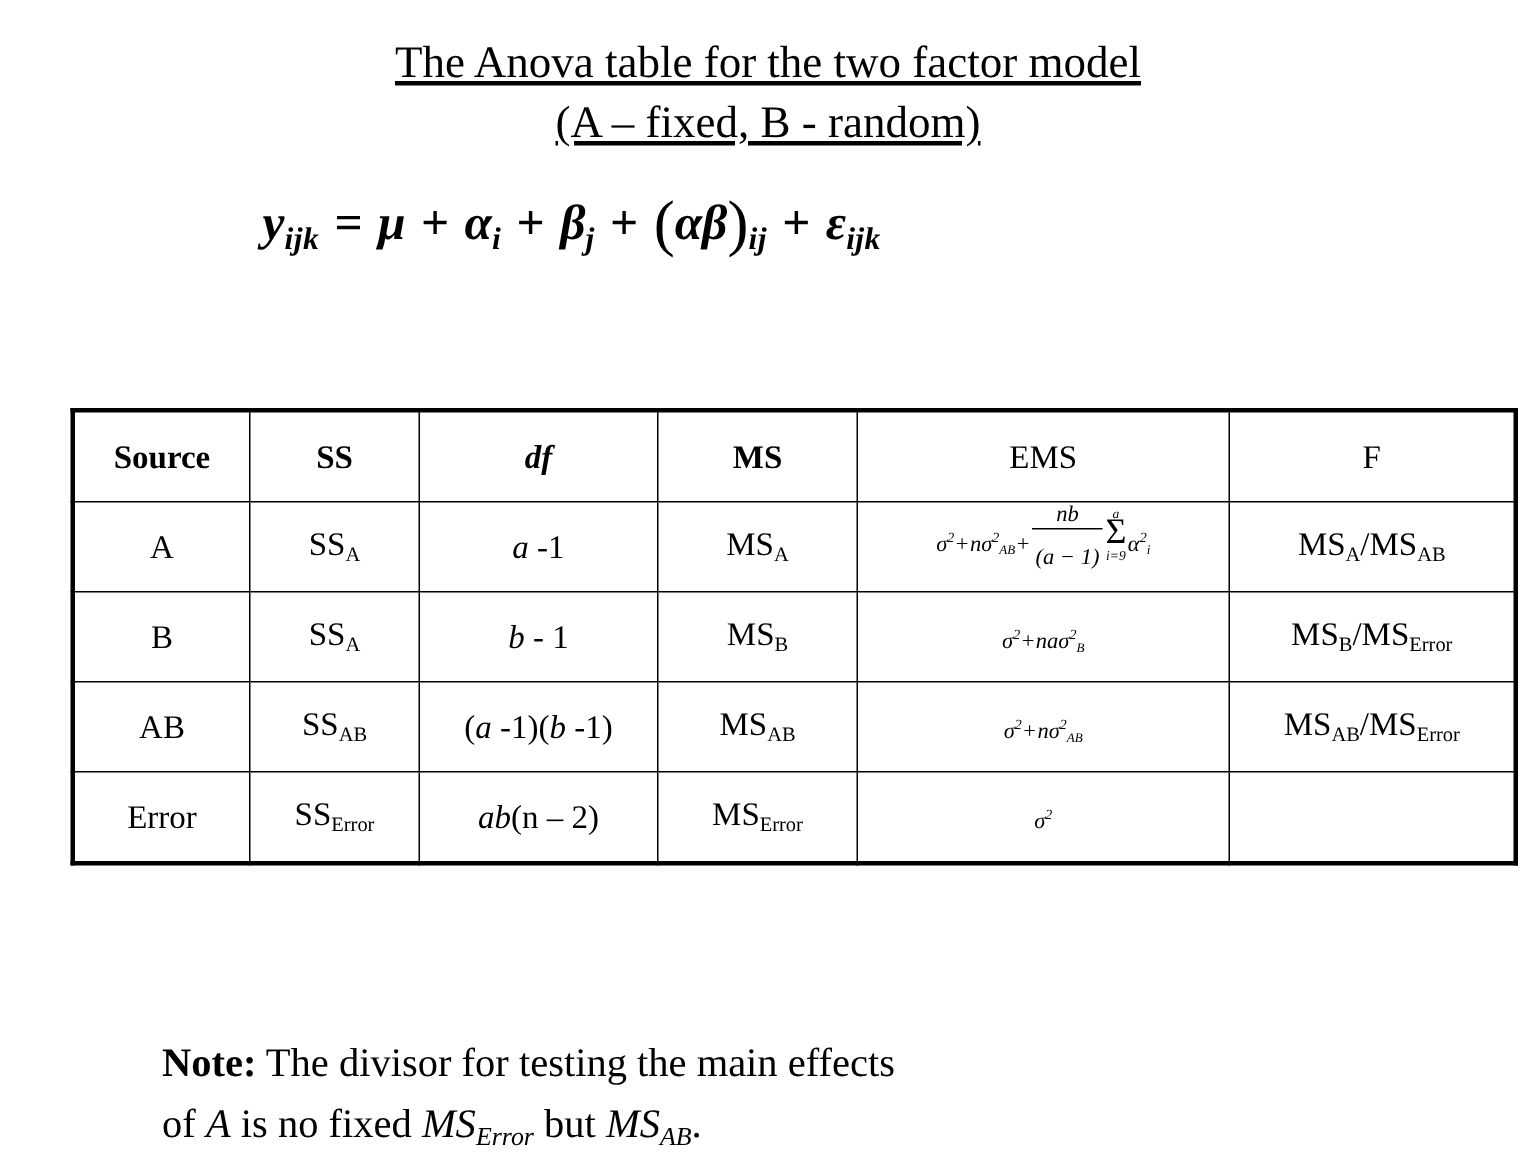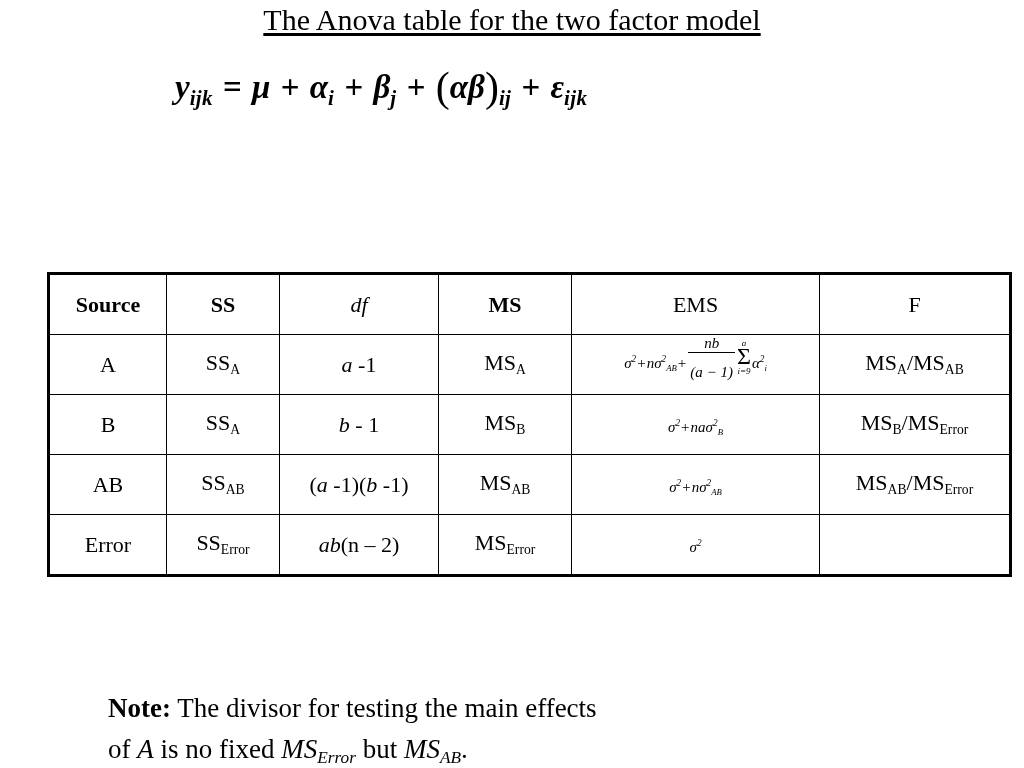--- a/index.html
+++ b/index.html
@@ -12,20 +12,21 @@
     background: #ffffff;
     font-family: "Liberation Serif", "DejaVu Serif", serif;
     color: #000000;
     overflow: hidden;
     position: relative;
   }
 
   
   .title-block {
     text-align: center;
+    padding-top: 22px;
   }
   .title-line {
     font-size: 30px;
     line-height: 40px;
     text-decoration: underline;
     text-underline-offset: 3px;
     display: inline-block;
   }
   .title-line-wrap { display: block; }
 
@@ -81,21 +82,21 @@
     padding: 0 2px;
   }
   col.c-source { width: 118px; }
   col.c-ss     { width: 113px; }
   col.c-df     { width: 159px; }
   col.c-ms     { width: 133px; }
   col.c-ems    { width: 248px; }
   col.c-f      { width: 191px; }
 
   .hdr-bold   { font-weight: bold; font-size: 22px; }
-  .hdr-bi     { font-weight: normal; font-style: italic; font-size: 23px; }
+  .hdr-bi     { font-weight: bold; font-style: italic; font-size: 23px; }
   .hdr-plain  { font-weight: normal; font-size: 22px; }
 
   sub.s {
     font-size: 0.62em;
     vertical-align: -0.30em;
     font-style: normal;
     font-weight: inherit;
   }
   .ital { font-style: italic; }
 
@@ -169,20 +170,23 @@
     vertical-align: -0.30em;
     font-style: italic;
   }
 </style>
 </head>
 <body>
 
 <div class="title-block">
   <span class="title-line-wrap">
     <span class="title-line">The Anova table for the two factor model</span>
+  </span>
+  <span class="title-line-wrap">
+    <span class="title-line">(A – fixed, B - random)</span>
   </span>
 </div>
 
 <div class="equation-block">
   <span class="vr">y</span><span class="eq-sub">ijk</span>
   <span class="op">=</span>
   <span class="vr">μ</span>
   <span class="op">+</span>
   <span class="vr">α</span><span class="eq-sub">i</span>
   <span class="op">+</span>

